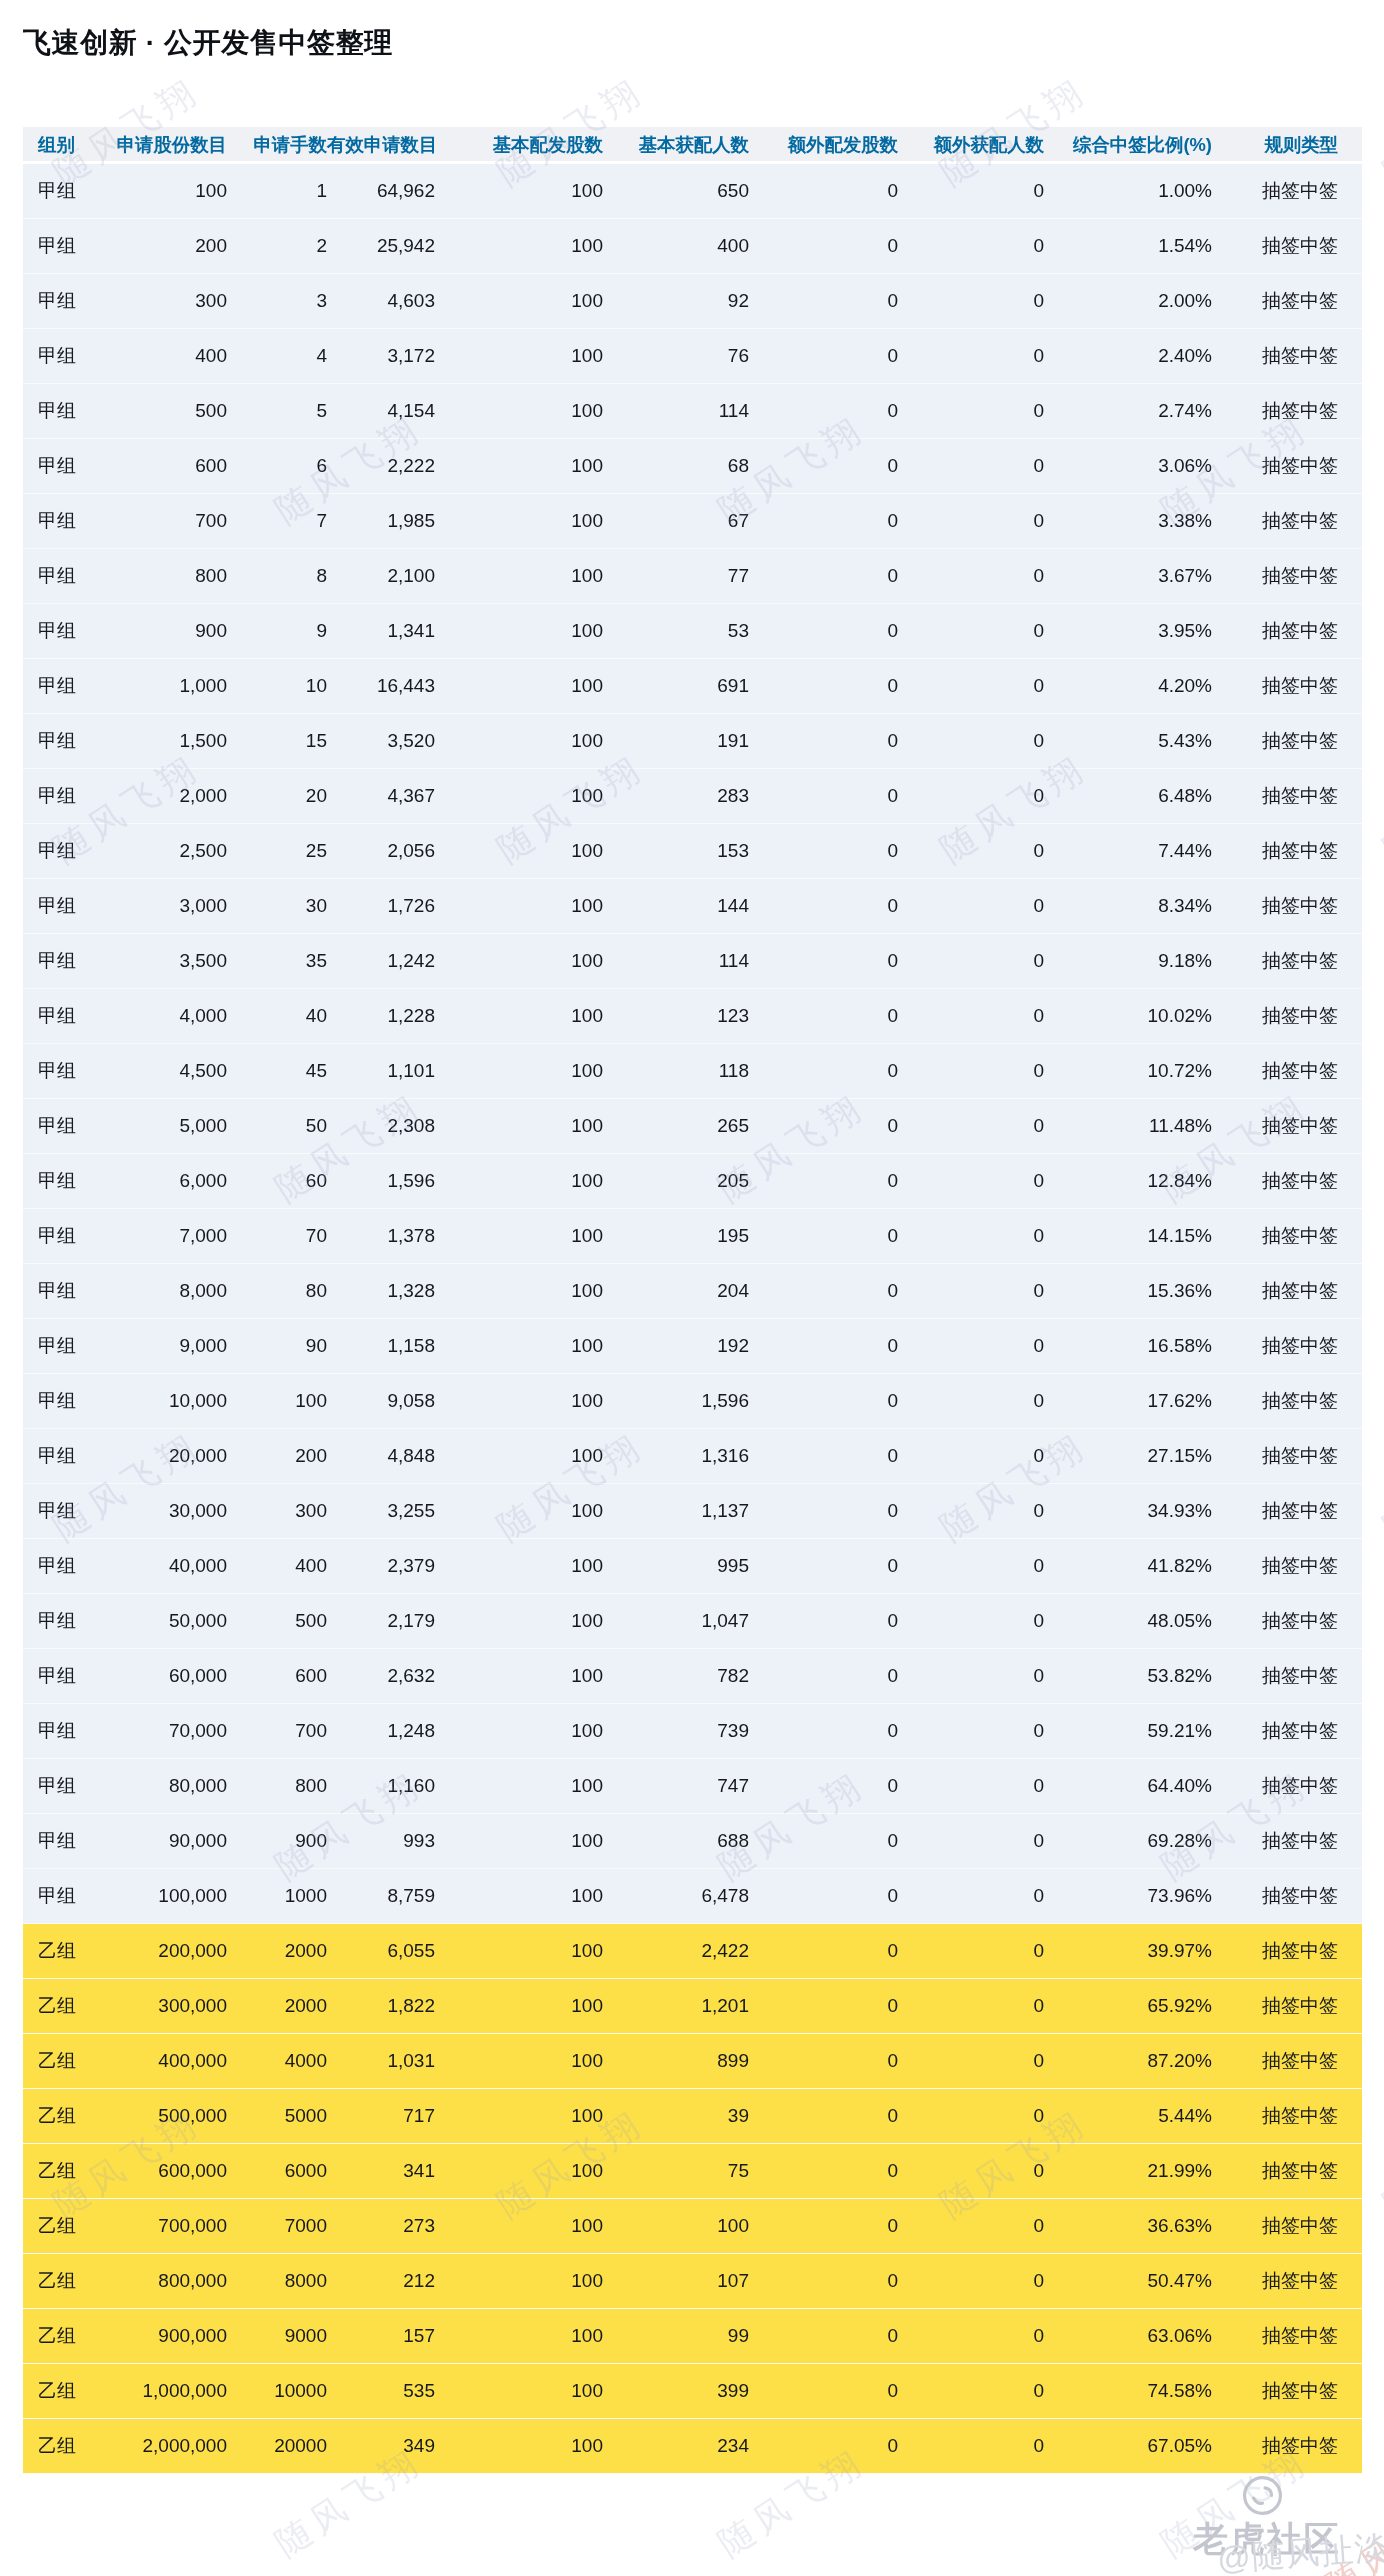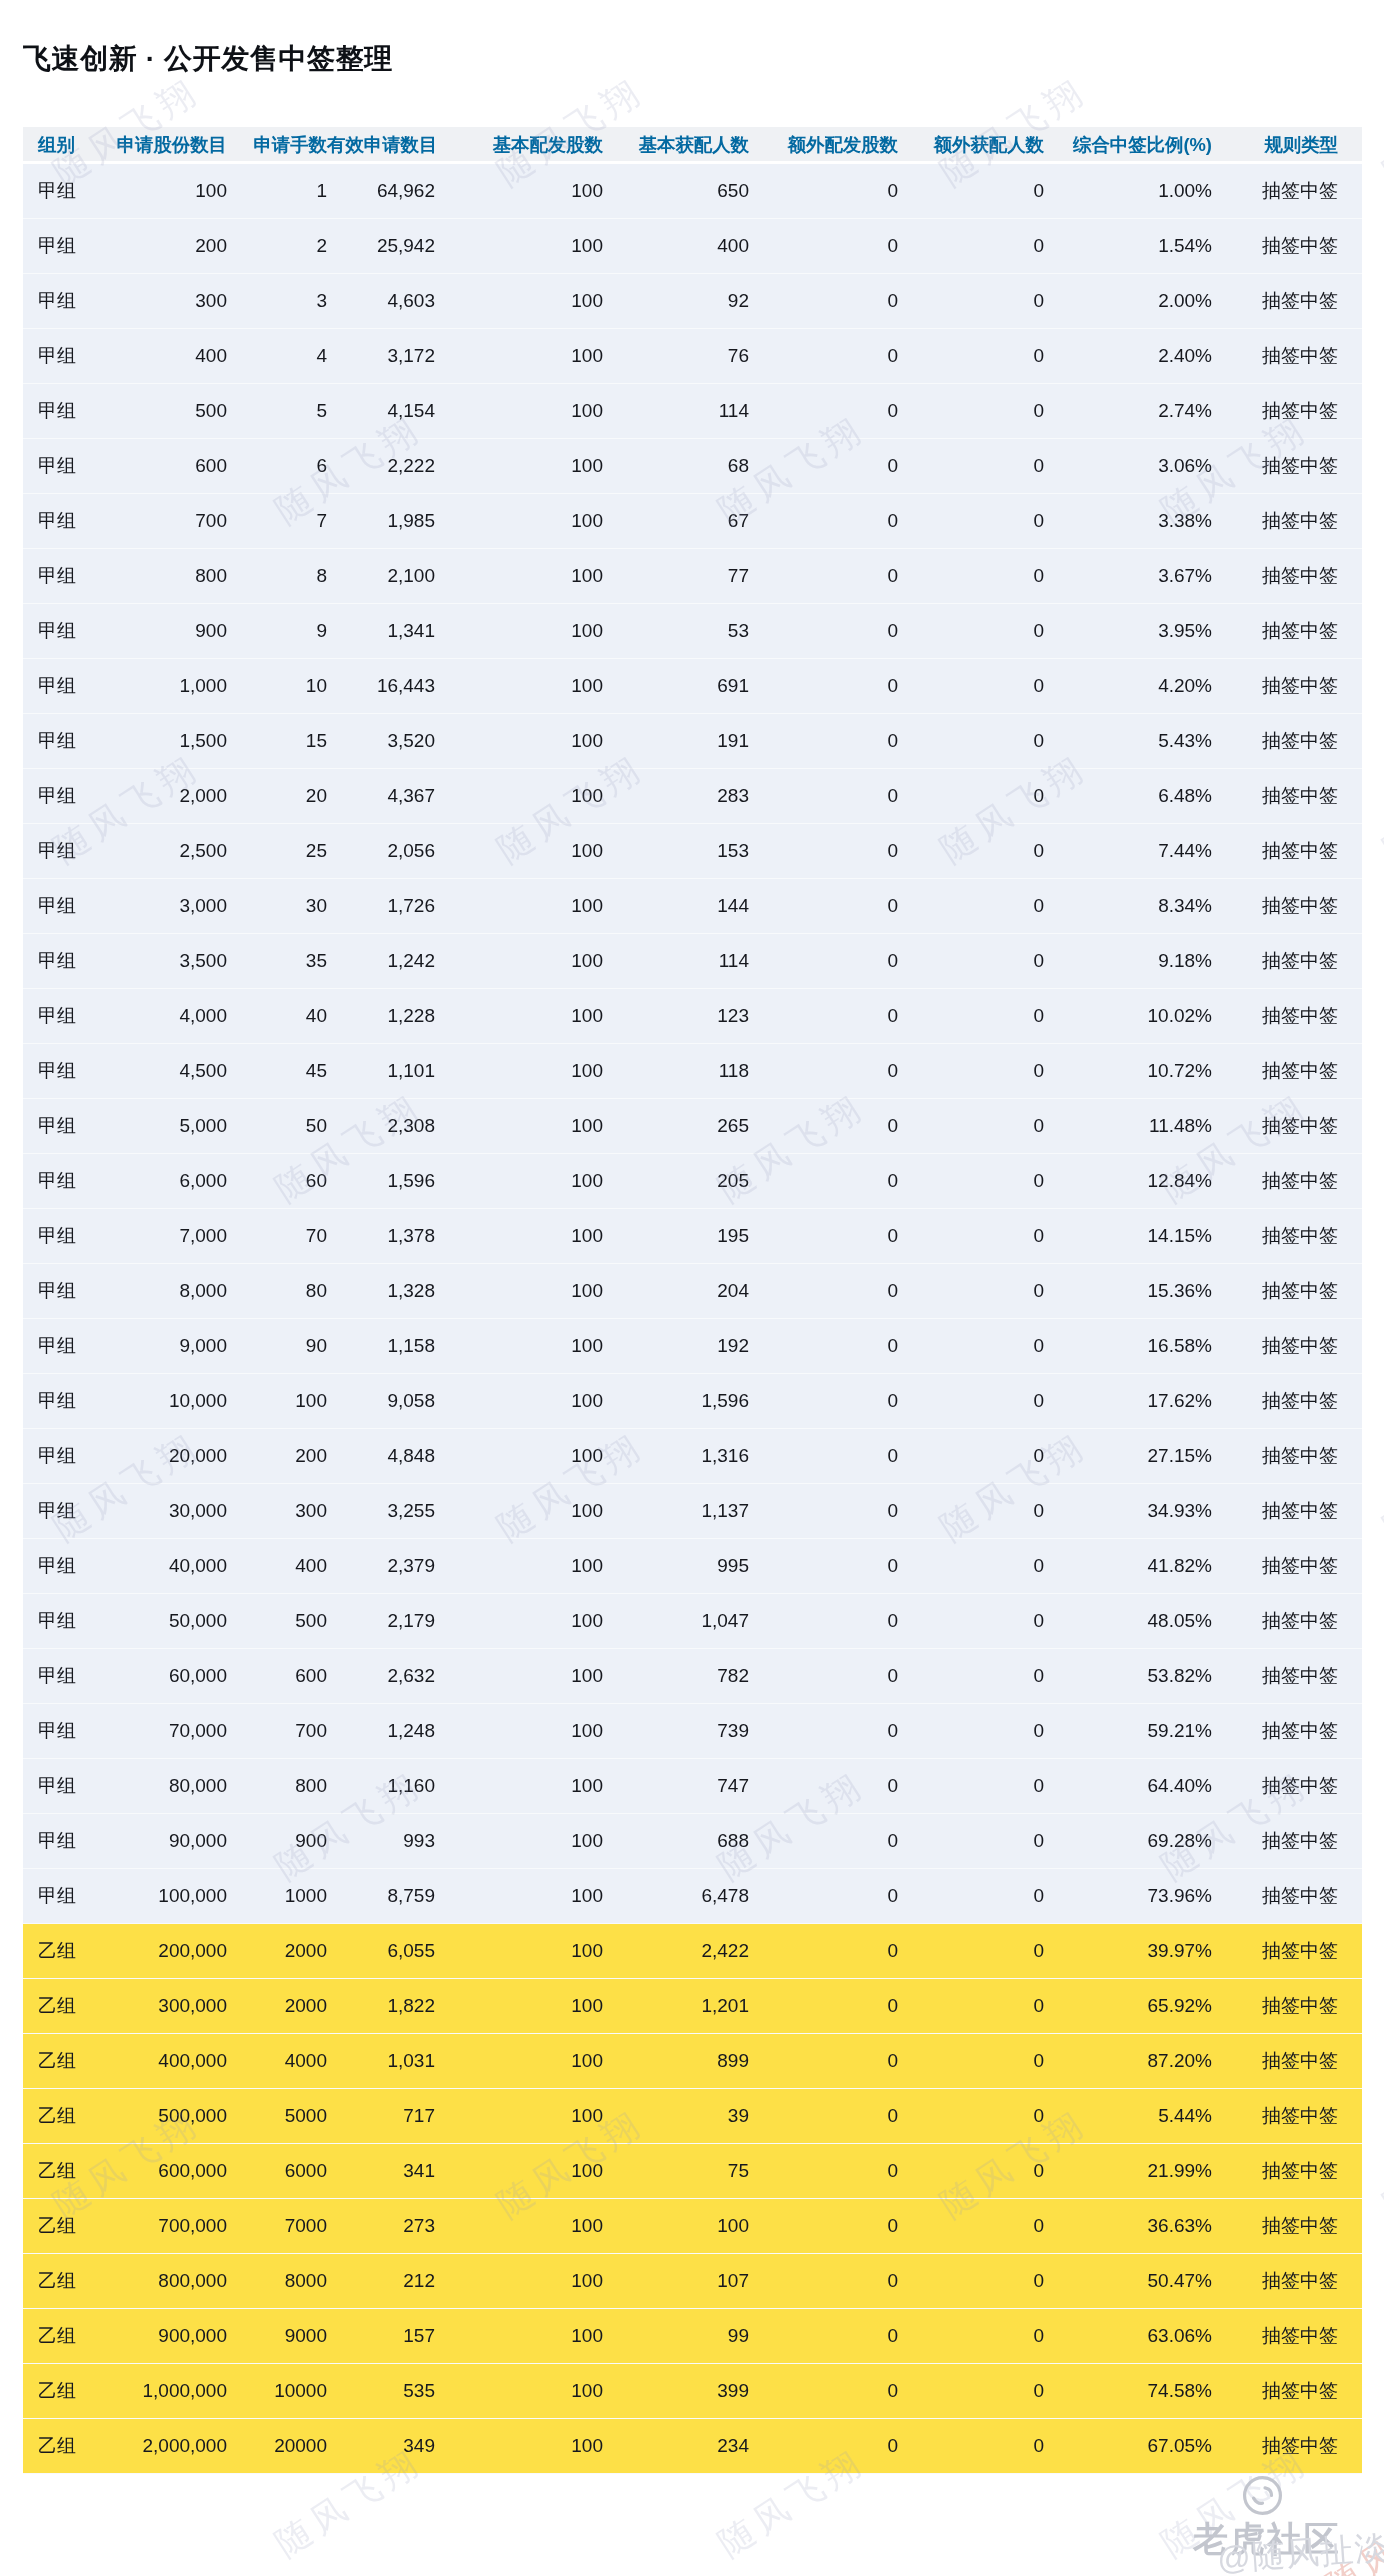--- a/index.html
+++ b/index.html
@@ -9,21 +9,20 @@
     font-family:"Liberation Sans","DejaVu Sans",sans-serif;
     position:relative;overflow:hidden;
     -webkit-font-smoothing:antialiased;
   }
   #page{position:absolute;left:0;top:0;width:1384px;height:2576px;overflow:hidden;}
 
   .title{
     position:absolute;left:23px;top:24px;
     font-size:28px;font-weight:700;color:#0e1116;letter-spacing:0.6px;
     white-space:nowrap;
-    margin-top:16px;
   }
   .meta{
     position:absolute;left:24px;top:80px;
     font-size:17px;color:#8e939d;white-space:nowrap;letter-spacing:0.3px;
   }
   .meta .lbl{color:#8e939d;}
   .meta .val{color:#3f454f;font-weight:600;margin-left:5px;}
   .meta .gap{display:inline-block;width:21.5px;}
 
   .table{

